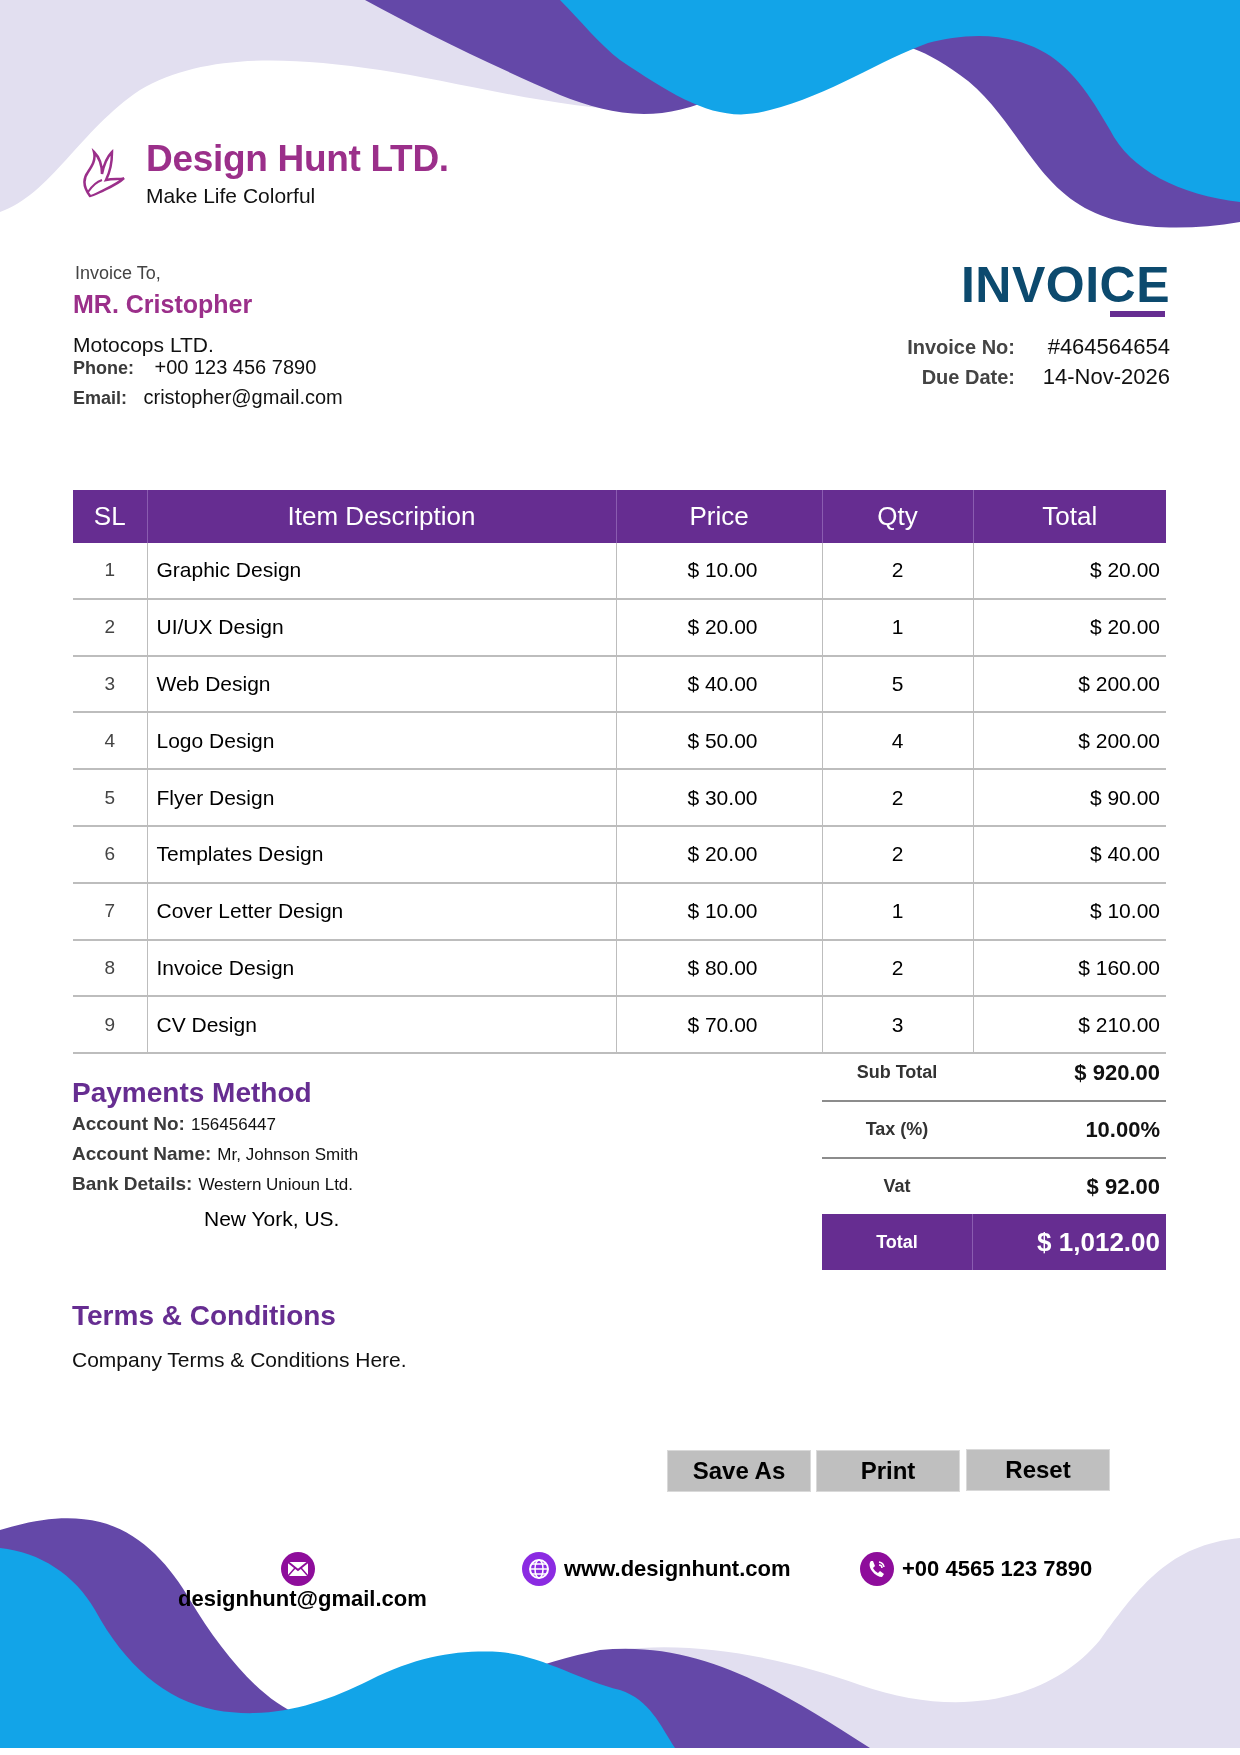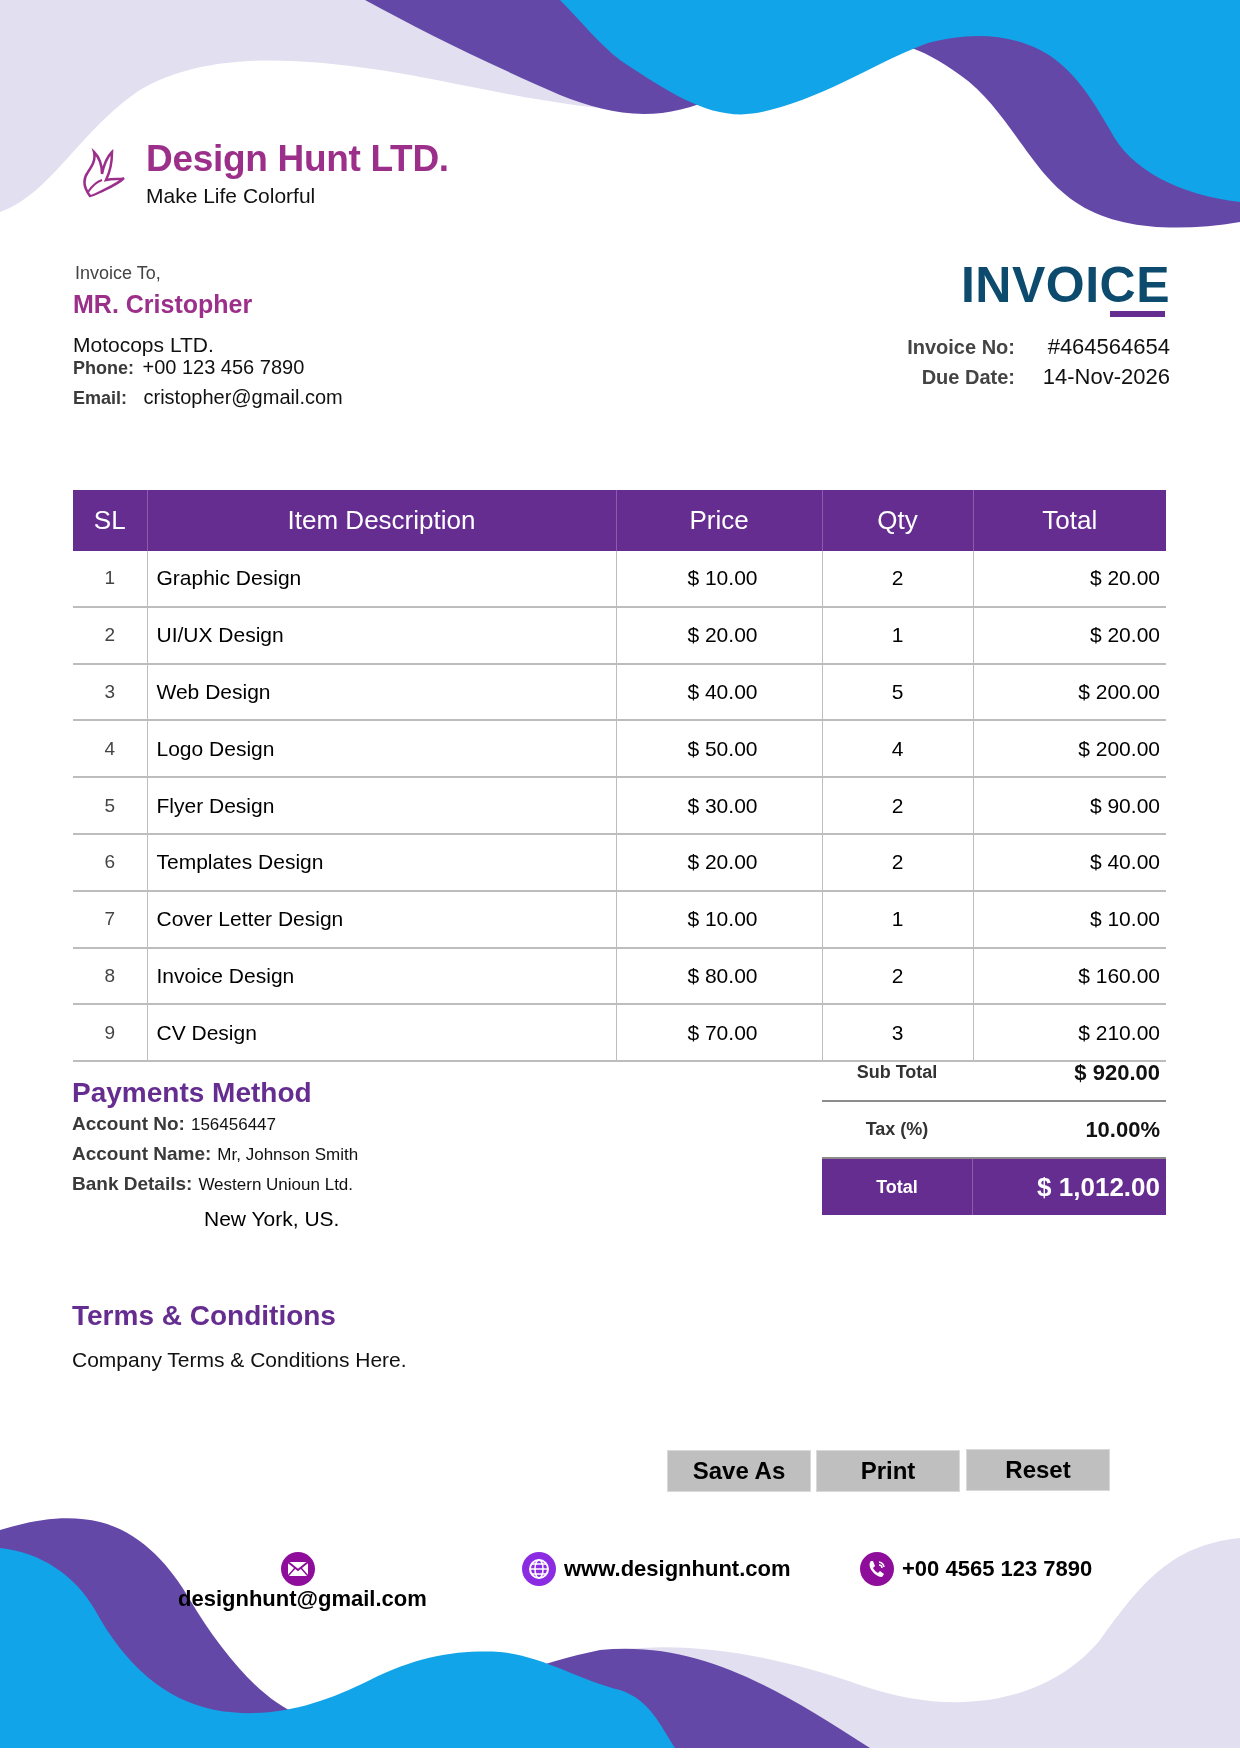--- a/index.html
+++ b/index.html
@@ -16,21 +16,21 @@
   .val{color:#111;font-size:20px;}
   .phone-row{left:73px;top:356px;white-space:nowrap;}
   .email-row{left:73px;top:386px;white-space:nowrap;}
   .inv-title{right:70px;top:256px;font-size:50px;font-weight:bold;color:#0c4a6e;letter-spacing:0.5px;}
   .inv-underline{left:1110px;top:311px;width:55px;height:6px;background:#662d91;}
   .meta{right:70px;top:334px;width:380px;}
   .meta-row{display:flex;justify-content:flex-end;align-items:baseline;height:30px;}
   .meta-row .lbl{width:170px;text-align:right;font-size:20px;color:#444;}
   .meta-row .val{width:155px;text-align:right;font-size:22px;}
   table.items{position:absolute;left:73px;top:490px;width:1093px;border-collapse:collapse;}
-  table.items th{background:#662d91;color:#fff;font-weight:normal;font-size:26px;height:61px;border-left:1px solid #8a5cb0;padding:0;}
+  table.items th{background:#662d91;color:#fff;font-weight:normal;font-size:26px;height:53px;border-left:1px solid #8a5cb0;padding:0;}
   table.items th:first-child{border-left:none;}
   table.items td{height:54.8px;border-bottom:2px solid #bdbdbd;border-left:1px solid #bdbdbd;font-size:21px;padding:0;}
   table.items td:first-child{border-left:none;text-align:center;color:#444;font-size:19px;}
   td.desc{padding-left:9px !important;text-align:left;}
   td.price{text-align:right;padding-right:64px !important;}
   td.qty{text-align:center;}
   td.tot{text-align:right;padding-right:6px !important;}
   .summary{left:822px;top:1045px;width:344px;}
   .sum-row{display:flex;height:55px;border-bottom:2px solid #8c8c8c;align-items:center;}
   .sum-row .k{width:150px;text-align:center;font-weight:bold;font-size:18px;color:#333;}
@@ -68,21 +68,21 @@
   <path d="M10,44 C14,38 18,34 24,32" fill="none" stroke="#9b2f8a" stroke-width="2"></path>
 </svg>
 <div class="abs brand-name">Design Hunt LTD.</div>
 <div class="abs tagline">Make Life Colorful</div>
 
 <div class="abs inv-to">Invoice To,</div>
 <div class="abs client-name">MR. Cristopher</div>
 <div class="abs client-co">Motocops LTD.</div>
 <div class="abs phone-row">
   <span class="lbl">Phone:</span>
-  <span class="val" style="margin-left:4px;">+00 123 456 7890</span>
+  <span class="val" style="margin-left:16px;">+00 123 456 7890</span>
 </div>
 <div class="abs email-row">
   <span class="lbl">Email:</span>
   <span class="val" style="margin-left:12px;">cristopher@gmail.com</span>
 </div>
 
 <div class="abs inv-title">INVOICE</div>
 <div class="abs inv-underline"></div>
 <div class="abs meta">
   <div class="meta-row">
@@ -181,20 +181,24 @@
 
 <div class="abs summary">
   <div class="sum-row">
     <span class="k">Sub Total</span>
     <span class="v">$ 920.00</span>
   </div>
   <div class="sum-row">
     <span class="k">Tax (%)</span>
     <span class="v">10.00%</span>
   </div>
+  <div class="sum-row" style="border-bottom:none;">
+    <span class="k">Vat</span>
+    <span class="v">$ 92.00</span>
+  </div>
   <div class="sum-row total">
     <span class="k">Total</span>
     <span class="v">$ 1,012.00</span>
   </div>
 </div>
 
 <div class="abs pay-title">Payments Method</div>
 <div class="abs pay-row" style="top:1113px;">
   <span class="lbl">Account No:</span><span class="val">156456447</span>
 </div>

